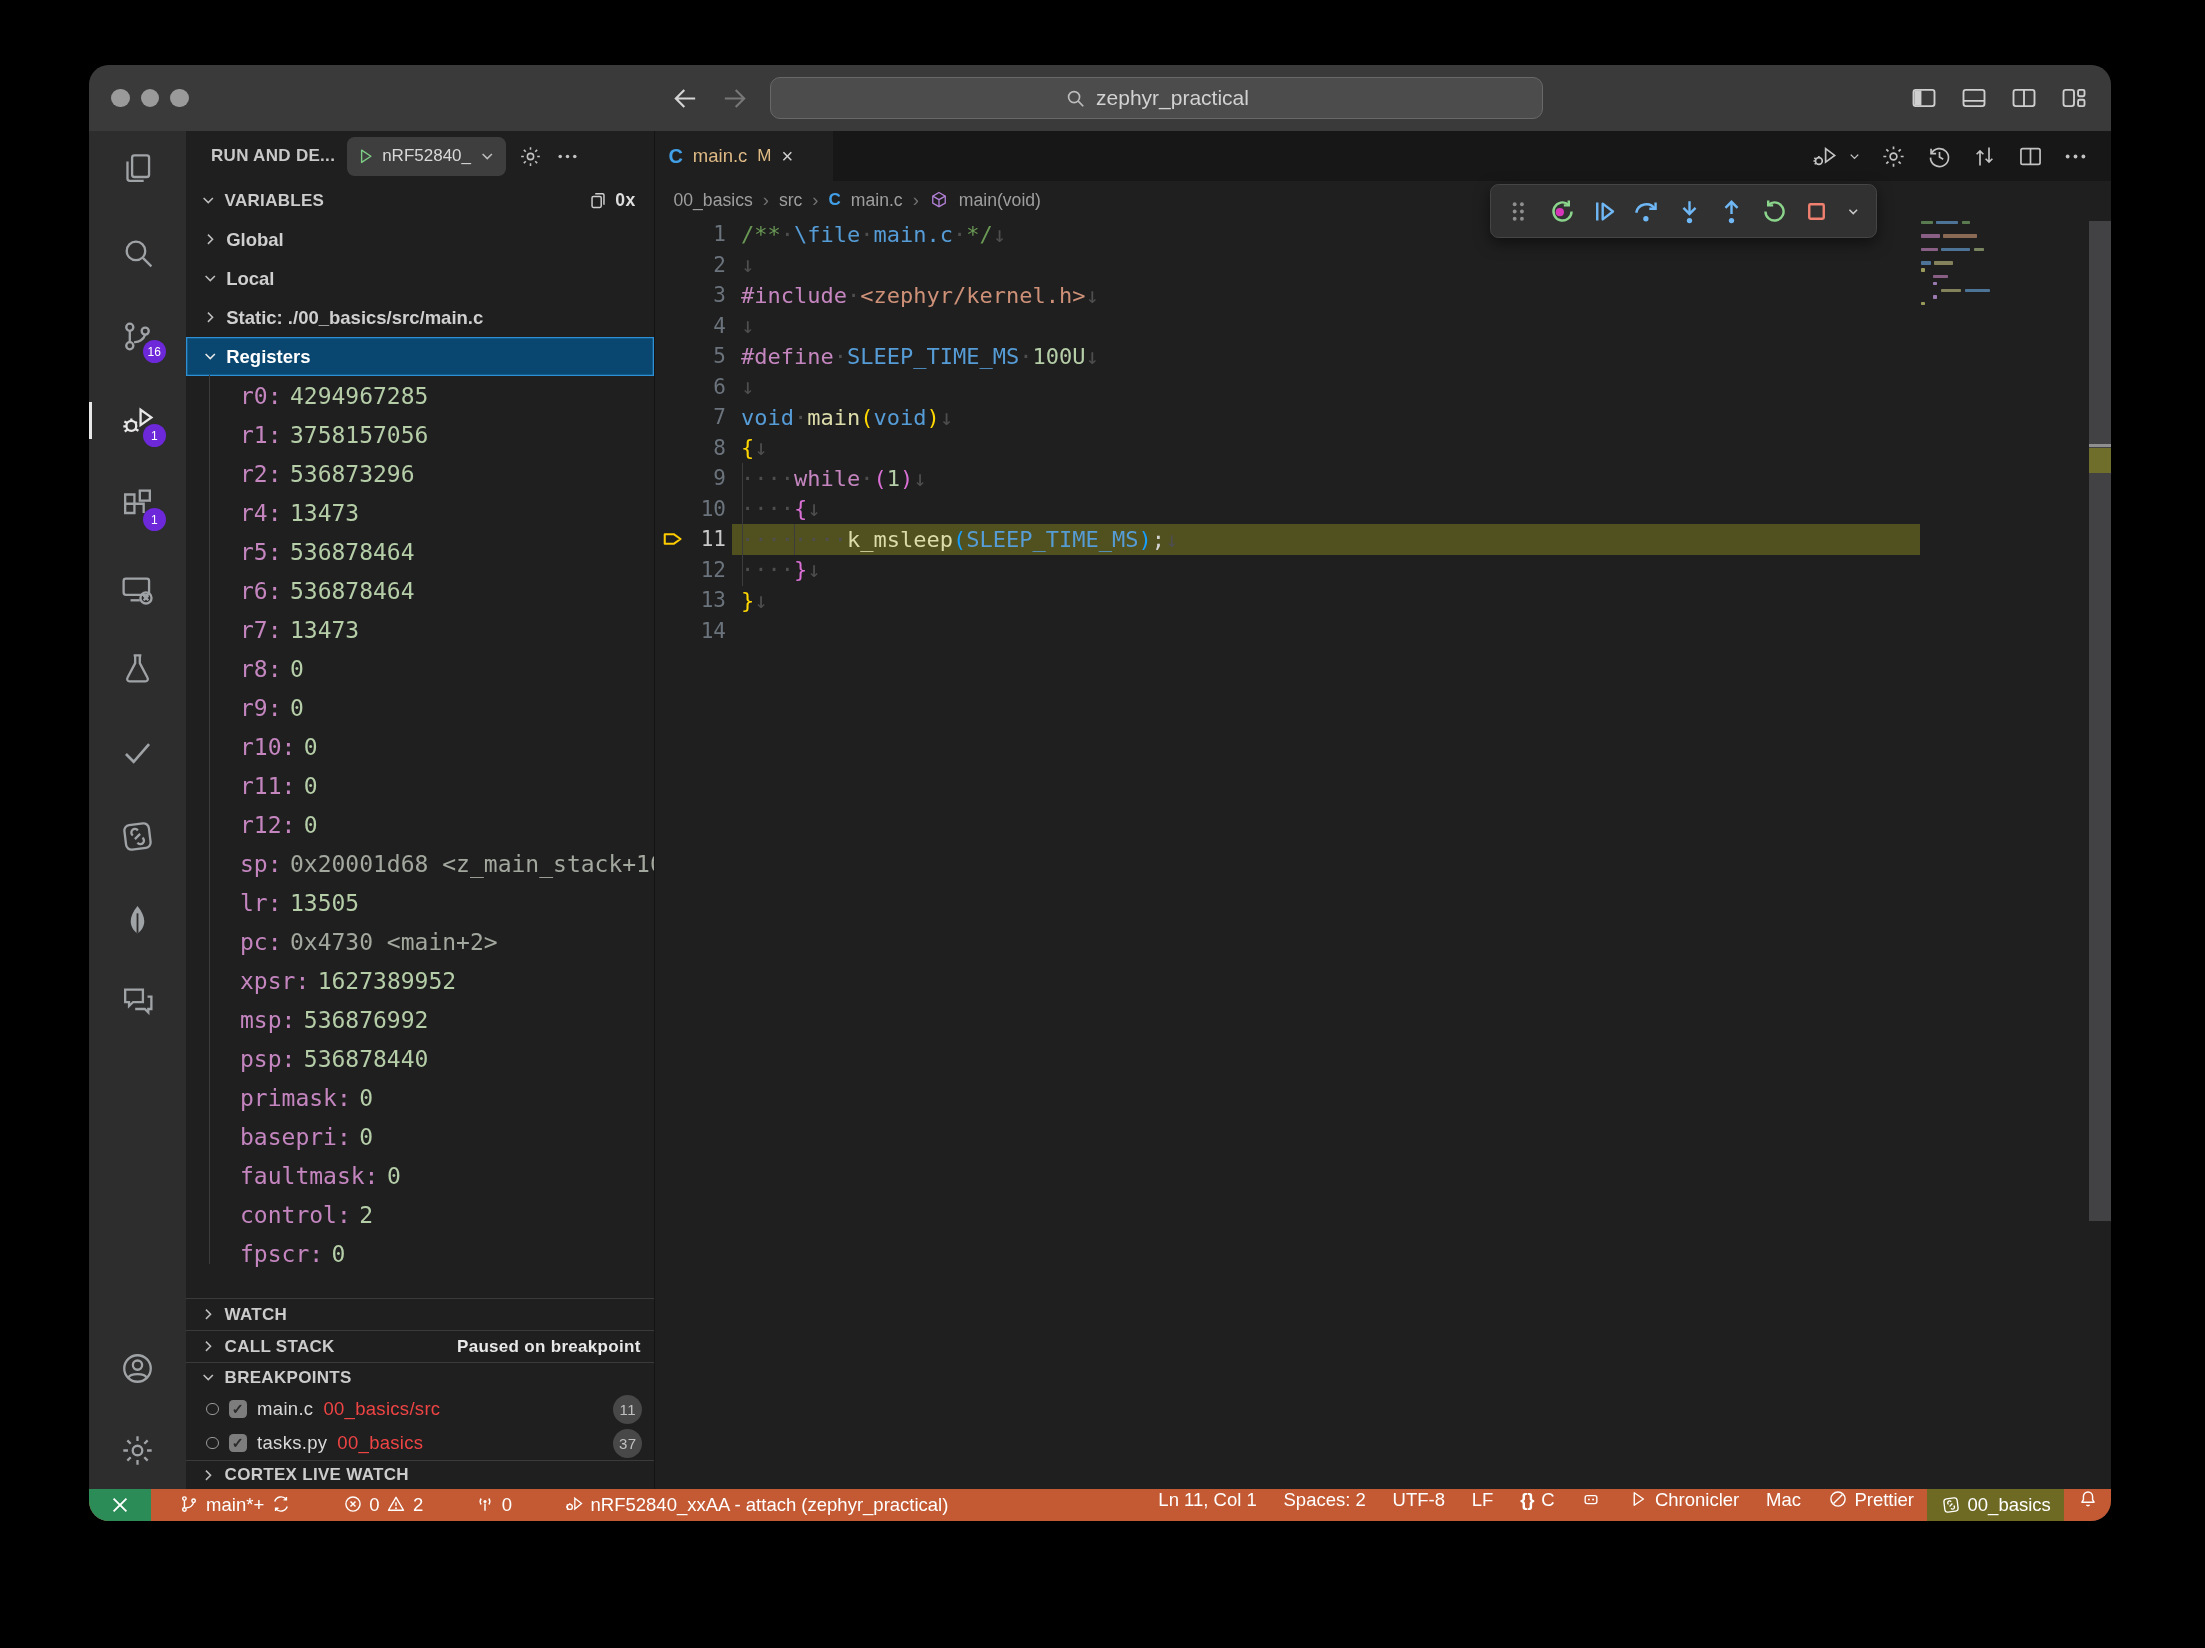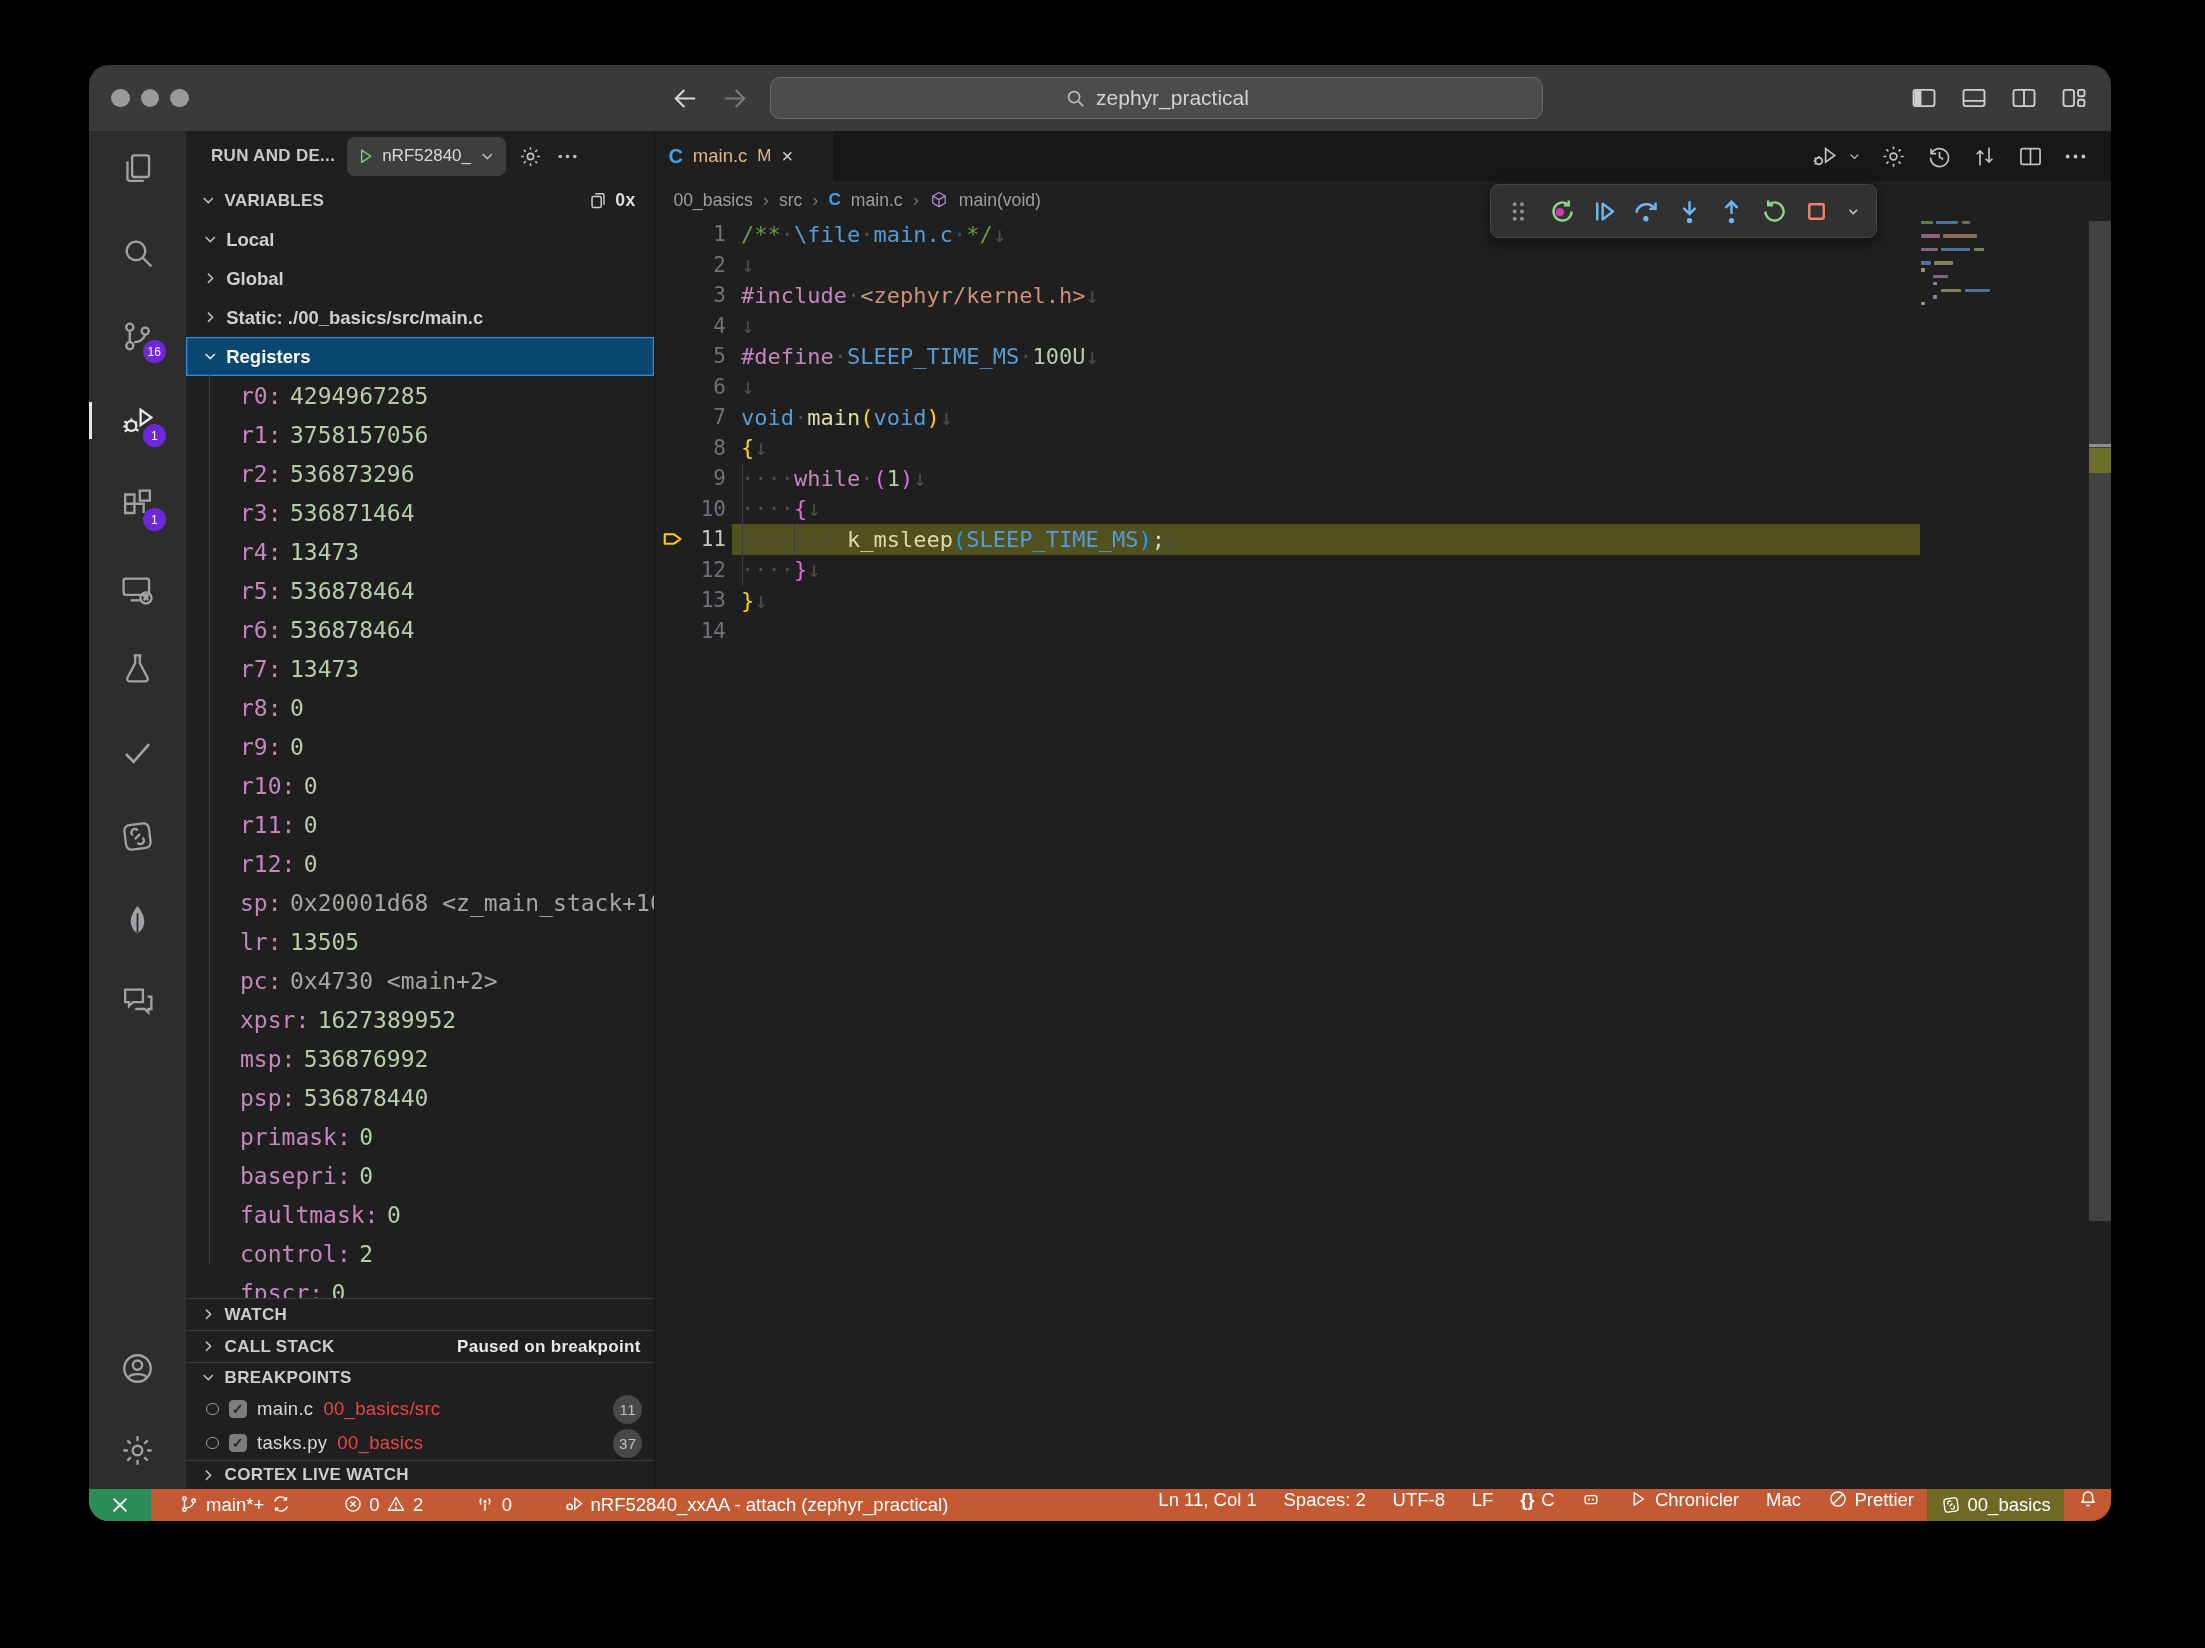--- a/index.html
+++ b/index.html
@@ -310,58 +310,54 @@
         <svg style="width:22px;height:22px;color:#cfcfcf" viewBox="0 0 24 24" fill="none" stroke="currentColor" stroke-width="1.6">
               <rect x="5.5" y="7" width="10" height="12" rx="1.5"></rect>
               <path d="M9 4h8a1.5 1.5 0 0 1 1.5 1.5V16"></path>
             </svg>
         <span class="hexlabel">0x</span>
       </div>
 
       <div class="vartree">
         <div class="treerow">
           <svg viewBox="0 0 24 24" fill="none" stroke="currentColor" stroke-width="2">
+                <path d="M9 6l6 6-6 6"></path>
+              </svg>
+          <span>Global</span>
+        </div>
+        <div class="treerow">
+          <svg viewBox="0 0 24 24" fill="none" stroke="currentColor" stroke-width="2">
                 <path d="M6 9l6 6 6-6"></path>
               </svg>
           <span>Local</span>
         </div>
         <div class="treerow">
           <svg viewBox="0 0 24 24" fill="none" stroke="currentColor" stroke-width="2">
                 <path d="M9 6l6 6-6 6"></path>
               </svg>
-          <span>Global</span>
-        </div>
-        <div class="treerow">
-          <svg viewBox="0 0 24 24" fill="none" stroke="currentColor" stroke-width="2">
-                <path d="M9 6l6 6-6 6"></path>
-              </svg>
           <span>Static: ./00_basics/src/main.c</span>
         </div>
         <div class="treerow selected">
           <svg viewBox="0 0 24 24" fill="none" stroke="#e8e8e8" stroke-width="2">
                 <path d="M6 9l6 6 6-6"></path>
               </svg>
           <span style="color:#fff">Registers</span>
         </div>
         <div id="register-list">
               <div class="reg-row">
                 <span class="reg-name">r0:</span>
                 <span class="reg-val">4294967285</span>
               </div>
               <div class="reg-row">
                 <span class="reg-name">r1:</span>
                 <span class="reg-val">3758157056</span>
               </div>
               <div class="reg-row">
                 <span class="reg-name">r2:</span>
                 <span class="reg-val">536873296</span>
-              </div>
-              <div class="reg-row">
-                <span class="reg-name">r3:</span>
-                <span class="reg-val">536871464</span>
               </div>
               <div class="reg-row">
                 <span class="reg-name">r4:</span>
                 <span class="reg-val">13473</span>
               </div>
               <div class="reg-row">
                 <span class="reg-name">r5:</span>
                 <span class="reg-val">536878464</span>
               </div>
               <div class="reg-row">

